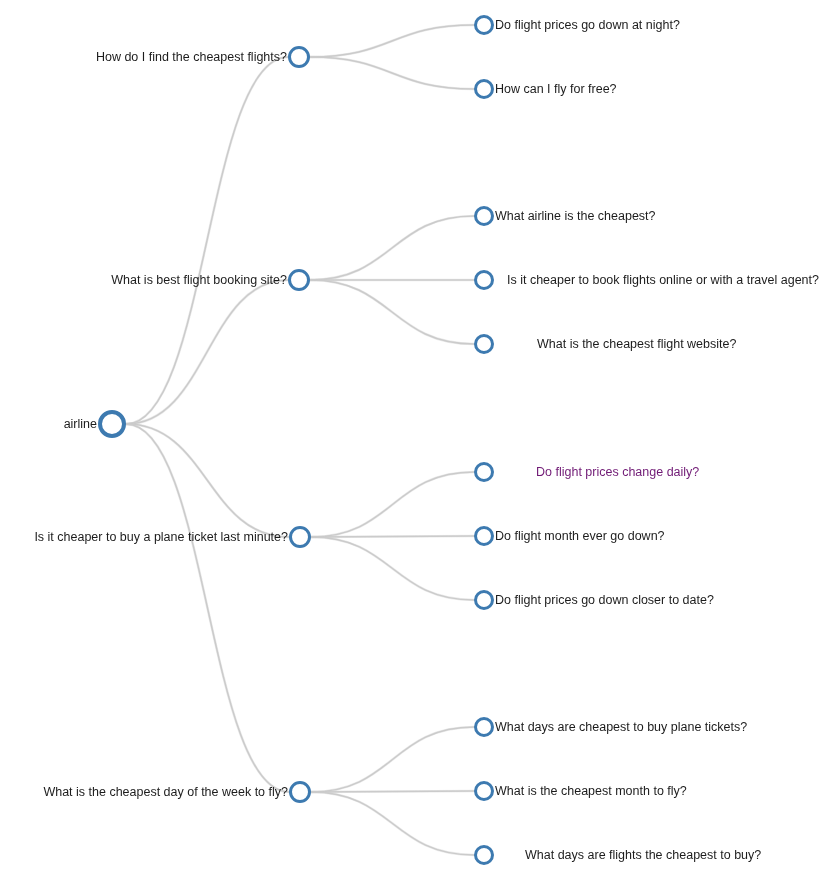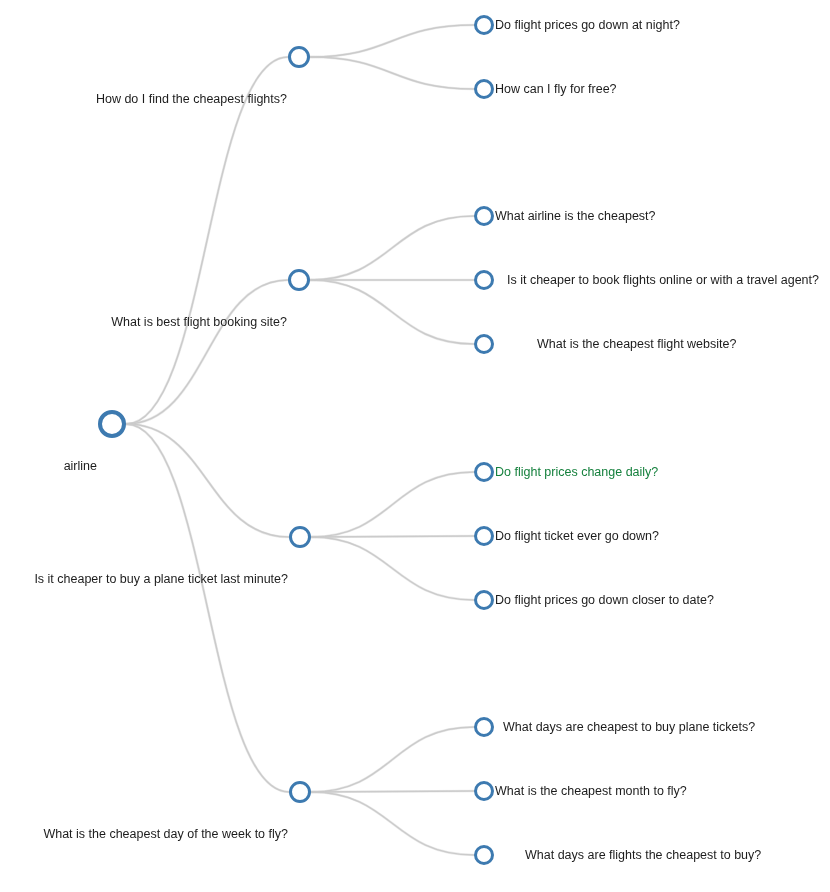--- a/index.html
+++ b/index.html
@@ -40,21 +40,20 @@
     line-height: 14px;
     color: #1c1c1c;
     white-space: nowrap;
     z-index: 4;
   }
   .node-label.right-of {
     text-align: center;
   }
   .node-label.left-of {
     text-align: center;
-    margin-top: 42px;
   }
 </style>
 </head>
 <body>
 
 <div id="diagram">
   <svg id="edges" viewBox="0 0 830 892" width="830" height="892" xmlns="http://www.w3.org/2000/svg">
       <path d="M126,424 C207,424 207,57 288,57" fill="none" stroke="#cbcbcb" stroke-width="2.6" stroke-opacity="0.40" stroke-linecap="round"></path>
       <path d="M126,424 C207,424 207,57 288,57" fill="none" stroke="#cbcbcb" stroke-width="1.5" stroke-linecap="round"></path>
       <path d="M126,424 C207,424 207,280 288,280" fill="none" stroke="#cbcbcb" stroke-width="2.6" stroke-opacity="0.40" stroke-linecap="round"></path>
@@ -101,25 +100,25 @@
       <div class="node-label right-of" style="top: 18px; left: 495px; color: rgb(28, 28, 28);">Do flight prices go down at night?</div>
       <div class="node" title="How can I fly for free?" style="left: 474px; top: 79px; width: 20px; height: 20px; border: 3px solid rgb(61, 122, 176); background: rgb(255, 255, 255);"></div>
       <div class="node-label right-of" style="top: 82px; left: 495px; color: rgb(28, 28, 28);">How can I fly for free?</div>
       <div class="node" title="What airline is the cheapest?" style="left: 474px; top: 206px; width: 20px; height: 20px; border: 3px solid rgb(61, 122, 176); background: rgb(255, 255, 255);"></div>
       <div class="node-label right-of" style="top: 209px; left: 495px; color: rgb(28, 28, 28);">What airline is the cheapest?</div>
       <div class="node" title="Is it cheaper to book flights online or with a travel agent?" style="left: 474px; top: 270px; width: 20px; height: 20px; border: 3px solid rgb(61, 122, 176); background: rgb(255, 255, 255);"></div>
       <div class="node-label right-of" style="top: 273px; left: 507px; color: rgb(28, 28, 28);">Is it cheaper to book flights online or with a travel agent?</div>
       <div class="node" title="What is the cheapest flight website?" style="left: 474px; top: 334px; width: 20px; height: 20px; border: 3px solid rgb(61, 122, 176); background: rgb(255, 255, 255);"></div>
       <div class="node-label right-of" style="top: 337px; left: 495px; color: rgb(28, 28, 28); margin-left: 42px;">What is the cheapest flight website?</div>
       <div class="node" title="Do flight prices change daily?" style="left: 474px; top: 462px; width: 20px; height: 20px; border: 3px solid rgb(61, 122, 176); background: rgb(255, 255, 255);"></div>
-      <div class="node-label right-of" style="top: 465px; left: 495px; color: #15803d;">Do flight prices change daily?</div>
+      <div class="node-label right-of" style="top: 465px; left: 495px; color: #701a75; padding-left: 41px;">Do flight prices change daily?</div>
       <div class="node" title="Do flight prices ever go down?" style="left: 474px; top: 526px; width: 20px; height: 20px; border: 3px solid rgb(61, 122, 176); background: rgb(255, 255, 255);"></div>
-      <div class="node-label right-of" style="top: 529px; left: 495px; color: rgb(28, 28, 28);">Do flight ticket ever go down?</div>
+      <div class="node-label right-of" style="top: 529px; left: 495px; color: rgb(28, 28, 28);">Do flight month ever go down?</div>
       <div class="node" title="Do flight prices go down closer to date?" style="left: 474px; top: 590px; width: 20px; height: 20px; border: 3px solid rgb(61, 122, 176); background: rgb(255, 255, 255);"></div>
       <div class="node-label right-of" style="top: 593px; left: 495px; color: rgb(28, 28, 28);">Do flight prices go down closer to date?</div>
       <div class="node" title="What days are cheapest to buy plane tickets?" style="left: 474px; top: 717px; width: 20px; height: 20px; border: 3px solid rgb(61, 122, 176); background: rgb(255, 255, 255);"></div>
-      <div class="node-label right-of" style="top: 720px; left: 495px; color: rgb(28, 28, 28); margin-left: 8px;">What days are cheapest to buy plane tickets?</div>
+      <div class="node-label right-of" style="top: 720px; left: 495px; color: rgb(28, 28, 28);">What days are cheapest to buy plane tickets?</div>
       <div class="node" title="What is the cheapest month to fly?" style="left: 474px; top: 781px; width: 20px; height: 20px; border: 3px solid rgb(61, 122, 176); background: rgb(255, 255, 255);"></div>
       <div class="node-label right-of" style="top: 784px; left: 495px; color: rgb(28, 28, 28);">What is the cheapest month to fly?</div>
       <div class="node" title="What days are flights the cheapest to buy?" style="left: 474px; top: 845px; width: 20px; height: 20px; border: 3px solid rgb(61, 122, 176); background: rgb(255, 255, 255);"></div>
       <div class="node-label right-of" style="top: 848px; left: 525px; color: rgb(28, 28, 28);">What days are flights the cheapest to buy?</div>
     </div>
 </div>
 
 </body></html>

